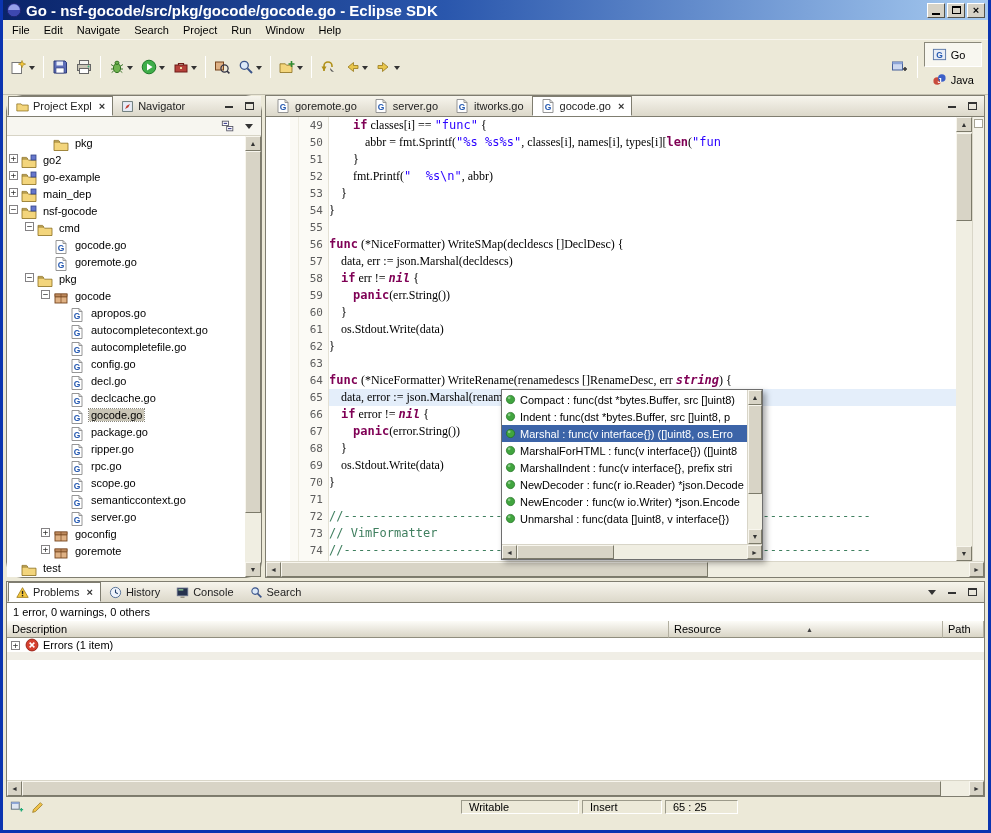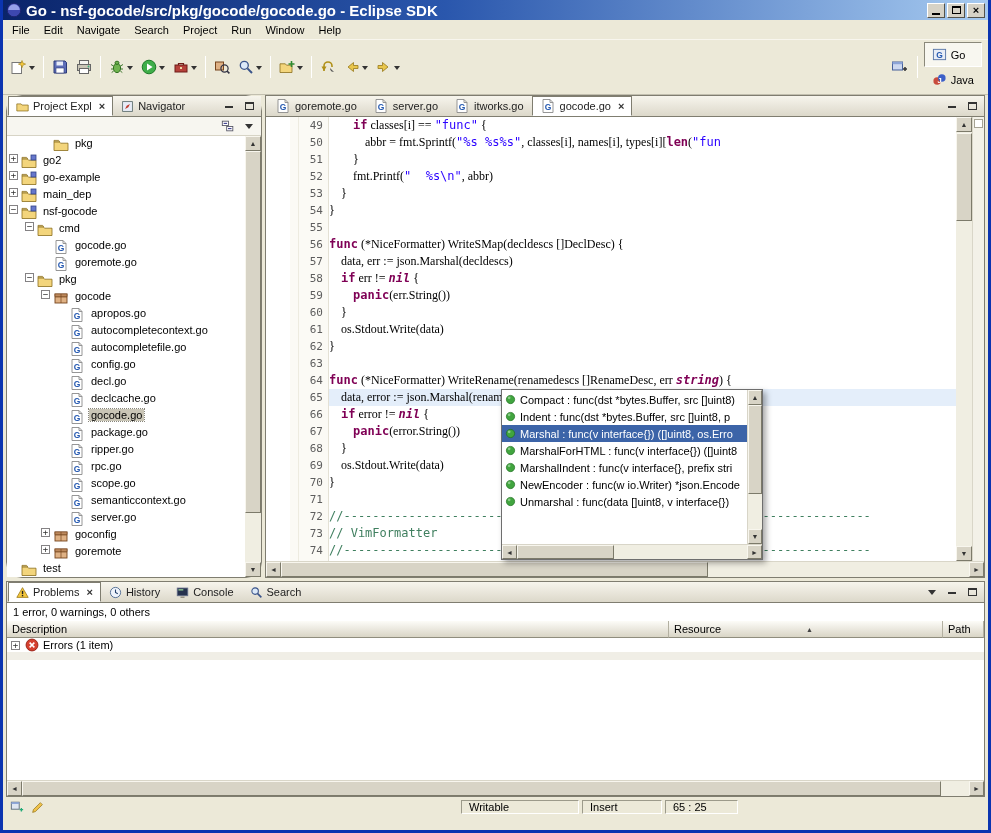--- a/index.html
+++ b/index.html
@@ -1043,20 +1043,29 @@
             </span>
             <span class="pop-label">MarshalIndent : func(v interface{}, prefix stri</span>
           </div>
           <div class="pop-item">
             <span class="icon">
               <svg width="11" height="11" viewBox="0 0 16 16">
                 <circle cx="8" cy="8" r="6" fill="#41a53f" stroke="#1d6e1f"></circle>
                 <circle cx="6" cy="5.6" r="2" fill="#9fd89d" opacity="0.8"></circle>
               </svg>
             </span>
+            <span class="pop-label">NewDecoder : func(r io.Reader) *json.Decode</span>
+          </div>
+          <div class="pop-item">
+            <span class="icon">
+              <svg width="11" height="11" viewBox="0 0 16 16">
+                <circle cx="8" cy="8" r="6" fill="#41a53f" stroke="#1d6e1f"></circle>
+                <circle cx="6" cy="5.6" r="2" fill="#9fd89d" opacity="0.8"></circle>
+              </svg>
+            </span>
             <span class="pop-label">NewEncoder : func(w io.Writer) *json.Encode</span>
           </div>
           <div class="pop-item">
             <span class="icon">
               <svg width="11" height="11" viewBox="0 0 16 16">
                 <circle cx="8" cy="8" r="6" fill="#41a53f" stroke="#1d6e1f"></circle>
                 <circle cx="6" cy="5.6" r="2" fill="#9fd89d" opacity="0.8"></circle>
               </svg>
             </span>
             <span class="pop-label">Unmarshal : func(data []uint8, v interface{})</span>

